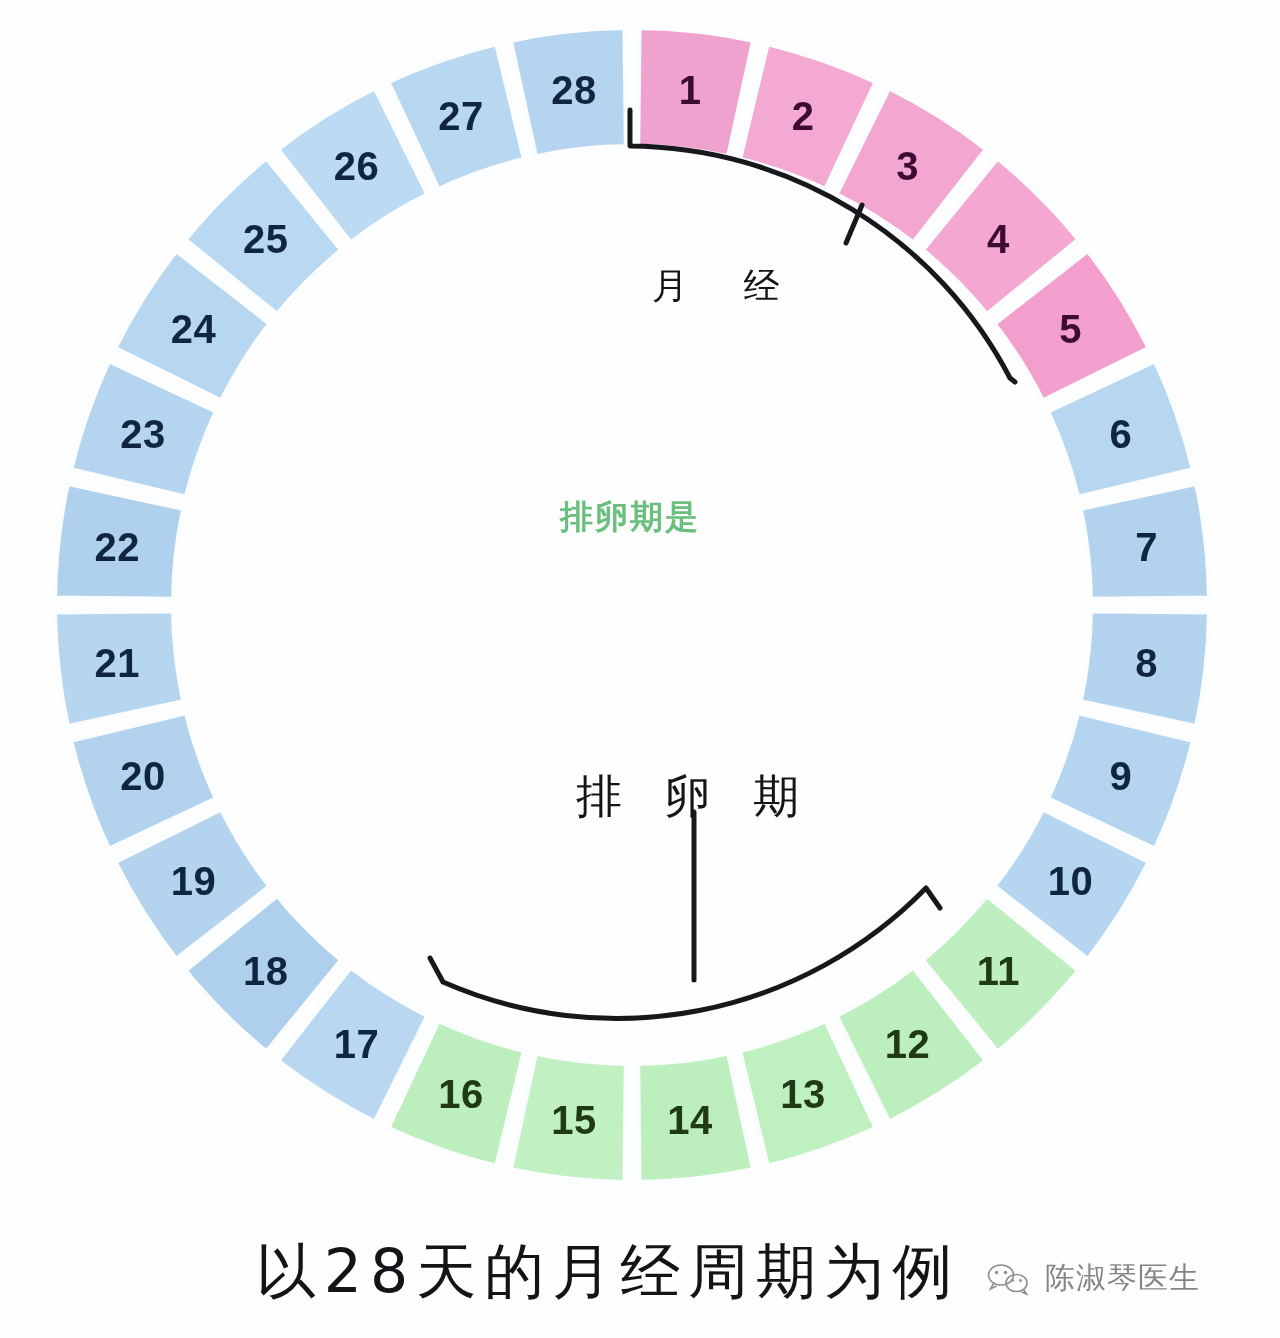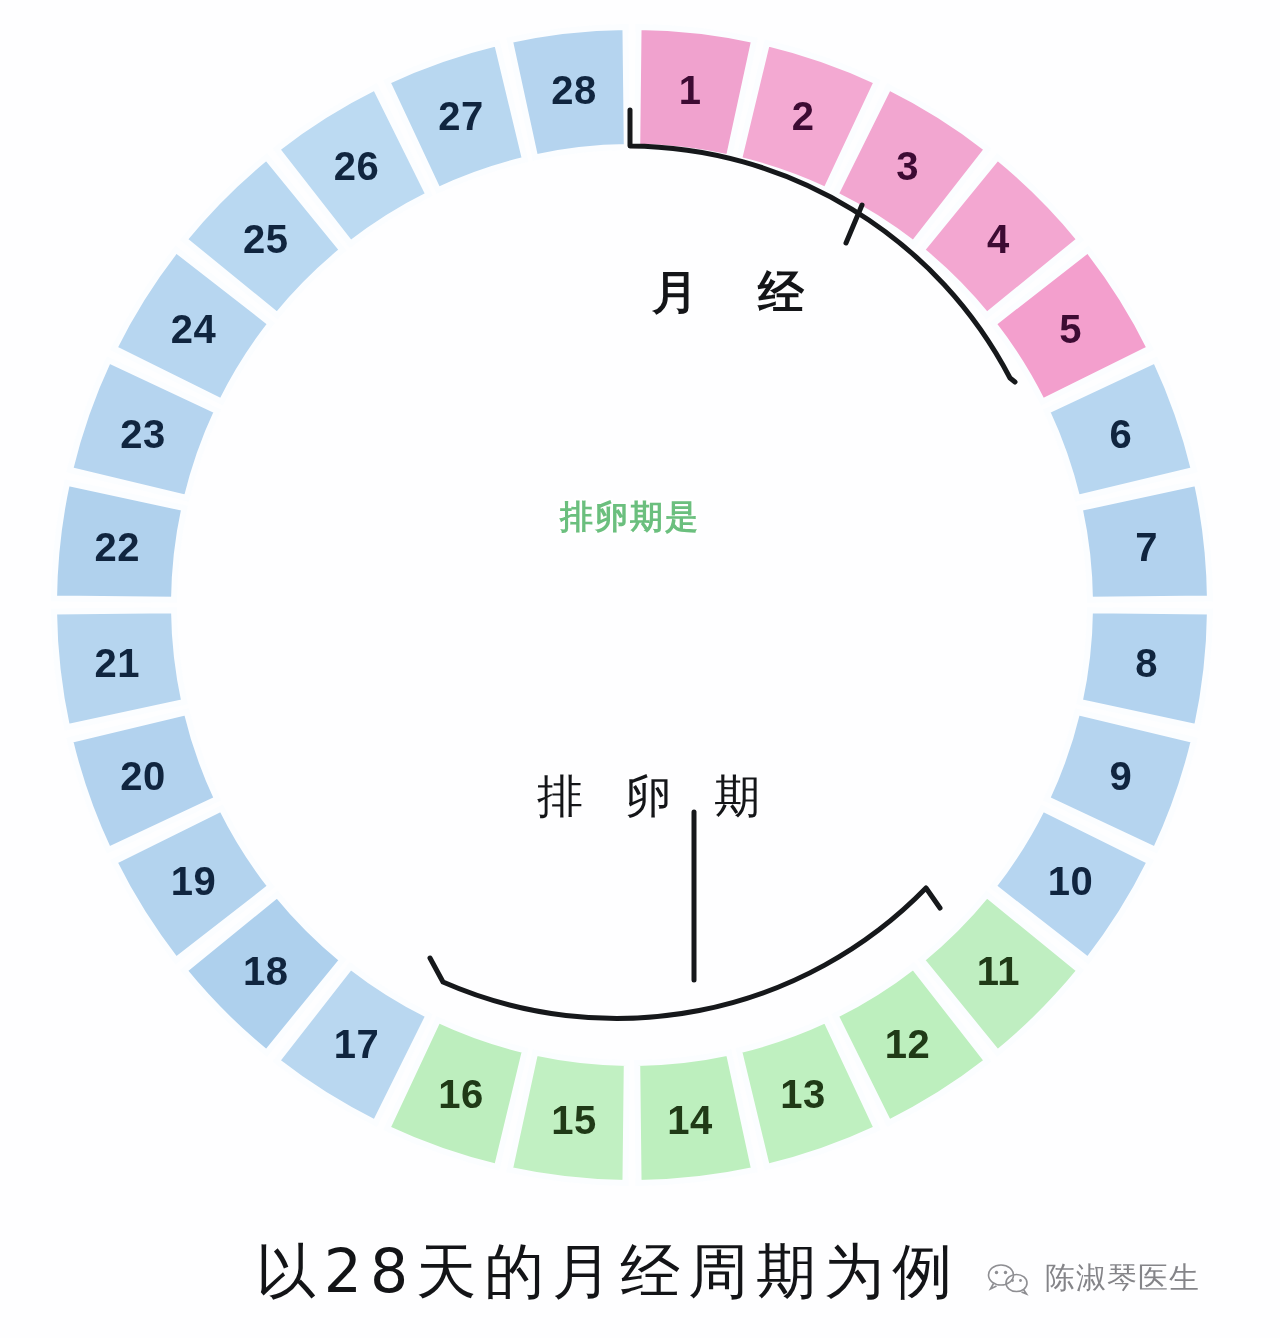--- a/index.html
+++ b/index.html
@@ -61,26 +61,26 @@
 
   .cn-label {
     position: absolute;
     font-family: "DejaVu Sans", "Liberation Sans", sans-serif;
     color: #141518;
     white-space: nowrap;
   }
   #label-menstruation {
     left: 652px;
     top: 262px;
-    font-size: 46px;
+    font-size: 36px;
     letter-spacing: 22px;
-    font-weight: 700;
+    font-weight: 400;
   }
   #label-ovulation {
-    left: 537px;
+    left: 576px;
     top: 766px;
     font-size: 46px;
     letter-spacing: 14px;
     font-weight: 400;
   }
   #caption {
     position: absolute;
     left: 0;
     top: 1232px;
     width: 1216px;

